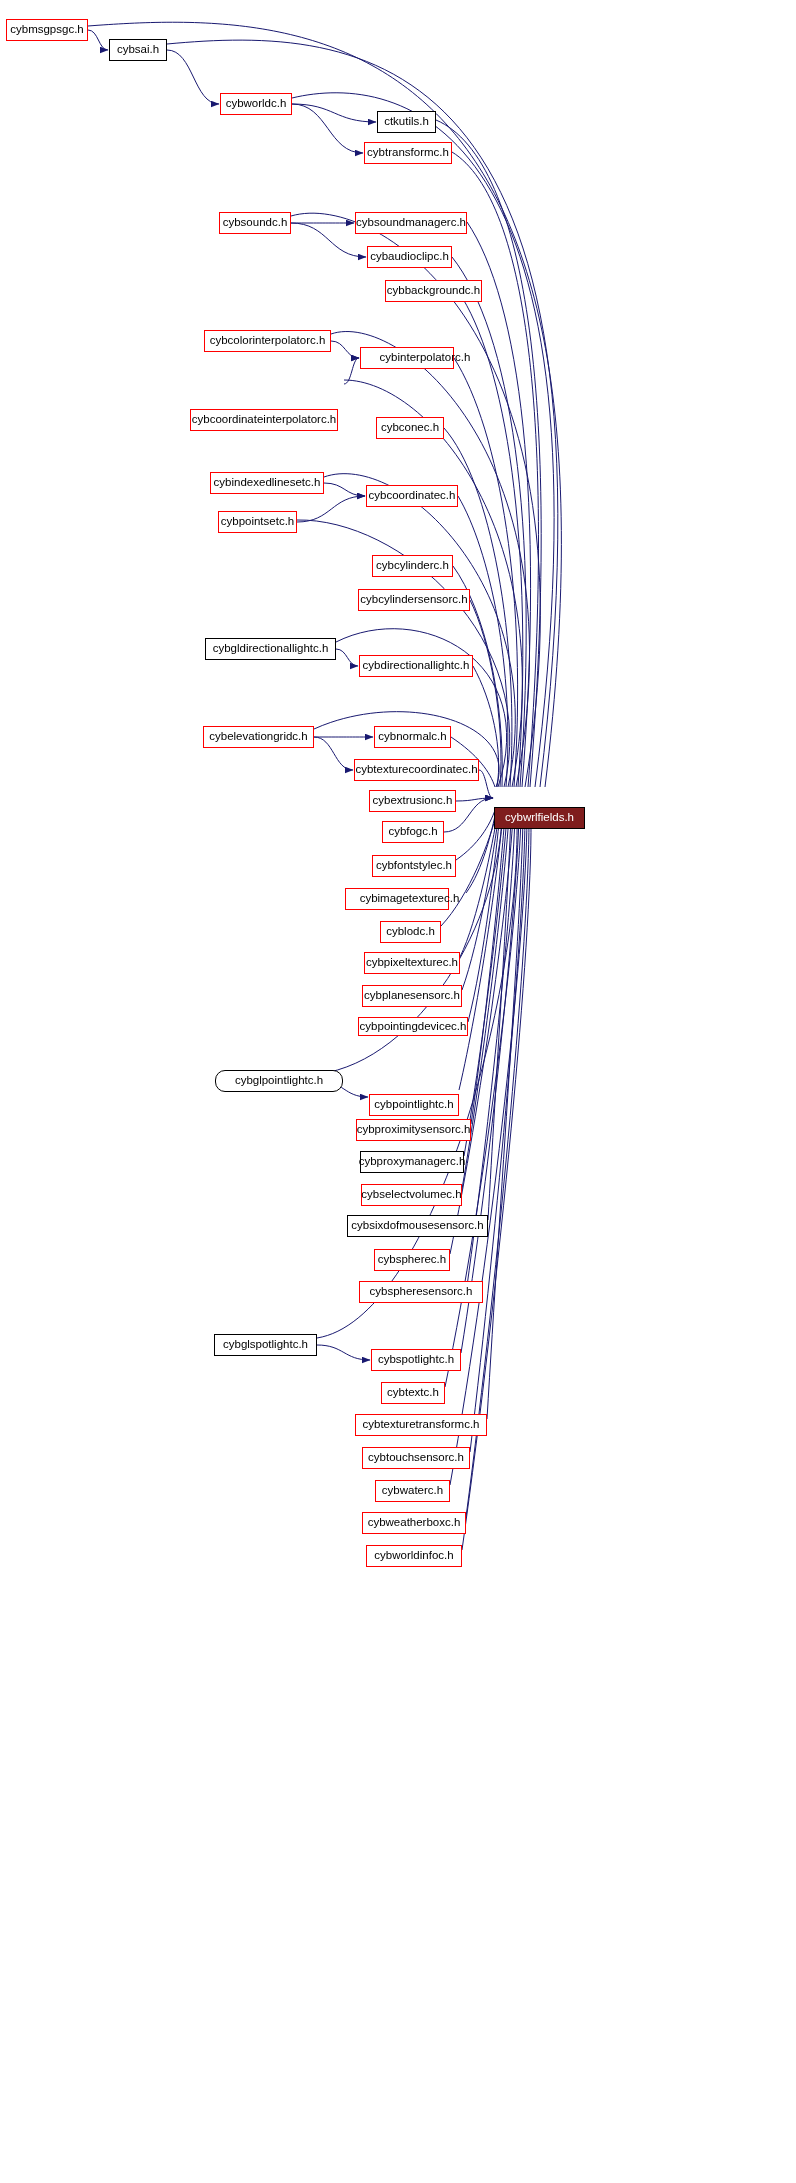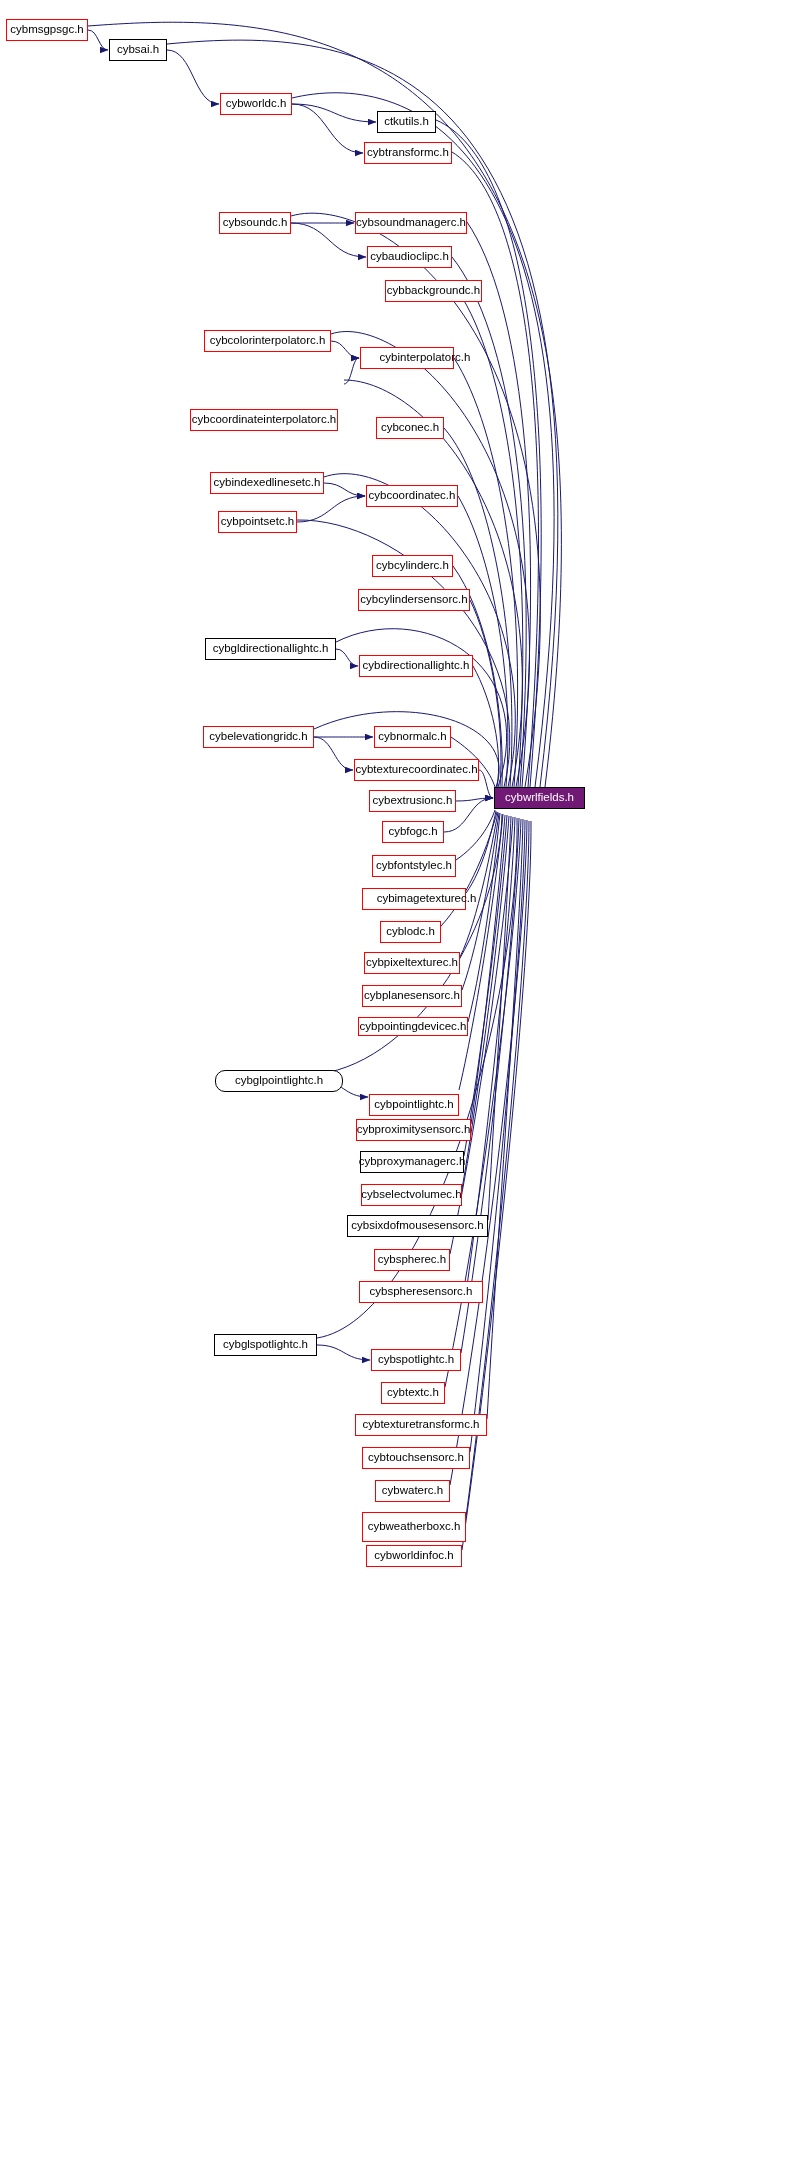--- a/index.html
+++ b/index.html
@@ -4,21 +4,21 @@
 <style>
   html,body{margin:0;padding:0;background:#ffffff;}
   #canvas{position:relative;width:796px;height:2183px;background:#ffffff;
           font-family:"Liberation Sans",sans-serif;overflow:hidden;}
   #edges{position:absolute;left:0;top:0;width:796px;height:2183px;}
   .node{position:absolute;box-sizing:border-box;display:flex;align-items:center;
         justify-content:center;background:#ffffff;white-space:nowrap;
         font-size:11.5px;line-height:1;color:#000000;letter-spacing:0px;}
   .node.red{border:1px solid #ff0000;}
   .node.black{border:1px solid #000000;}
-  .node.target{background:#701a75;border:1px solid #000000;color:#ffffff;}
+  .node.target{background:#7f1d1d;border:1px solid #000000;color:#ffffff;margin-top:20px;}
 </style>
 </head>
 <body>
 
 <div id="canvas">
   <svg id="edges" viewBox="0 0 796 2183" xmlns="http://www.w3.org/2000/svg">
     <defs>
       <marker id="ah" markerWidth="9" markerHeight="7" refX="8.5" refY="3.5" orient="auto" markerUnits="userSpaceOnUse">
         <path d="M0,0 L9,3.5 L0,7 z" fill="#191970"></path>
       </marker>
@@ -108,36 +108,36 @@
       <div class="node red" style="left: 372px; top: 555px; width: 81px; height: 22px;">cybcylinderc.h</div>
       <div class="node red" style="left: 358px; top: 589px; width: 112px; height: 22px;">cybcylindersensorc.h</div>
       <div class="node black" style="left: 205px; top: 638px; width: 131px; height: 22px;">cybgldirectionallightc.h</div>
       <div class="node red" style="left: 359px; top: 655px; width: 114px; height: 22px;">cybdirectionallightc.h</div>
       <div class="node red" style="left: 203px; top: 726px; width: 111px; height: 22px;">cybelevationgridc.h</div>
       <div class="node red" style="left: 374px; top: 726px; width: 77px; height: 22px;">cybnormalc.h</div>
       <div class="node red" style="left: 354px; top: 759px; width: 125px; height: 22px;">cybtexturecoordinatec.h</div>
       <div class="node red" style="left: 369px; top: 790px; width: 87px; height: 22px;">cybextrusionc.h</div>
       <div class="node red" style="left: 382px; top: 821px; width: 62px; height: 22px;">cybfogc.h</div>
       <div class="node red" style="left: 372px; top: 855px; width: 84px; height: 22px;">cybfontstylec.h</div>
-      <div class="node red" style="left: 362px; top: 888px; width: 104px; height: 22px; padding-left: 25px;">cybimagetexturec.h</div>
+      <div class="node red" style="left: 345px; top: 888px; width: 104px; height: 22px; padding-left: 25px;">cybimagetexturec.h</div>
       <div class="node red" style="left: 380px; top: 921px; width: 61px; height: 22px;">cyblodc.h</div>
       <div class="node red" style="left: 364px; top: 952px; width: 96px; height: 22px;">cybpixeltexturec.h</div>
       <div class="node red" style="left: 362px; top: 985px; width: 100px; height: 22px;">cybplanesensorc.h</div>
       <div class="node red" style="left: 358px; top: 1017px; width: 110px; height: 19px;">cybpointingdevicec.h</div>
       <div class="node black" style="left: 215px; top: 1070px; width: 128px; height: 22px; border-radius: 10px;">cybglpointlightc.h</div>
       <div class="node red" style="left: 369px; top: 1086px; width: 90px; height: 22px; margin-top: 8px;">cybpointlightc.h</div>
       <div class="node red" style="left: 356px; top: 1119px; width: 115px; height: 22px;">cybproximitysensorc.h</div>
       <div class="node black" style="left: 360px; top: 1151px; width: 104px; height: 22px;">cybproxymanagerc.h</div>
       <div class="node red" style="left: 361px; top: 1184px; width: 101px; height: 22px;">cybselectvolumec.h</div>
       <div class="node black" style="left: 347px; top: 1215px; width: 141px; height: 22px;">cybsixdofmousesensorc.h</div>
       <div class="node red" style="left: 374px; top: 1249px; width: 76px; height: 22px;">cybspherec.h</div>
       <div class="node red" style="left: 359px; top: 1281px; width: 124px; height: 22px;">cybspheresensorc.h</div>
       <div class="node black" style="left: 214px; top: 1334px; width: 103px; height: 22px;">cybglspotlightc.h</div>
       <div class="node red" style="left: 371px; top: 1349px; width: 90px; height: 22px;">cybspotlightc.h</div>
       <div class="node red" style="left: 381px; top: 1382px; width: 64px; height: 22px;">cybtextc.h</div>
       <div class="node red" style="left: 355px; top: 1414px; width: 132px; height: 22px;">cybtexturetransformc.h</div>
       <div class="node red" style="left: 362px; top: 1447px; width: 108px; height: 22px;">cybtouchsensorc.h</div>
       <div class="node red" style="left: 375px; top: 1480px; width: 75px; height: 22px;">cybwaterc.h</div>
-      <div class="node red" style="left: 362px; top: 1512px; width: 104px; height: 30px;">cybweatherboxc.h</div>
+      <div class="node red" style="left: 362px; top: 1512px; width: 104px; height: 22px;">cybweatherboxc.h</div>
       <div class="node red" style="left: 366px; top: 1545px; width: 96px; height: 22px;">cybworldinfoc.h</div>
       <div class="node target" style="left: 494px; top: 787px; width: 91px; height: 22px;">cybwrlfields.h</div>
     </div>
 </div>
 
 </body></html>

